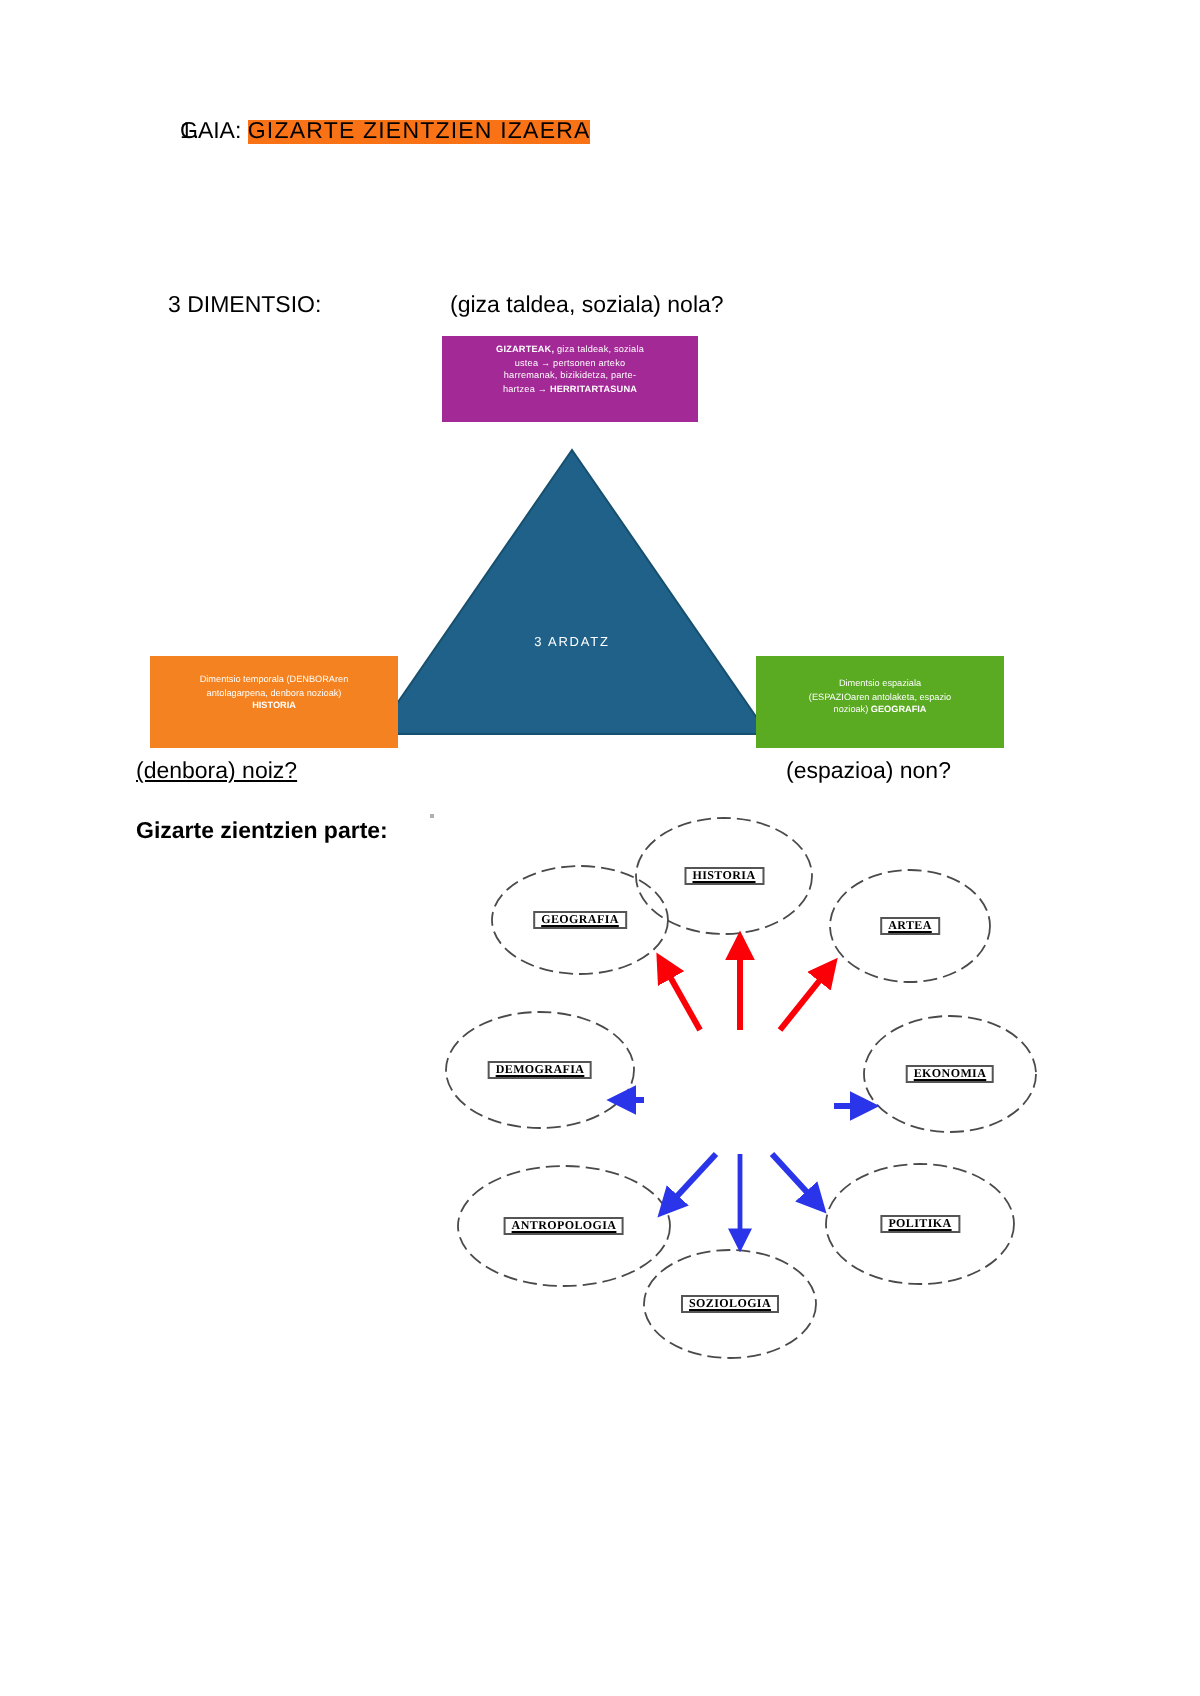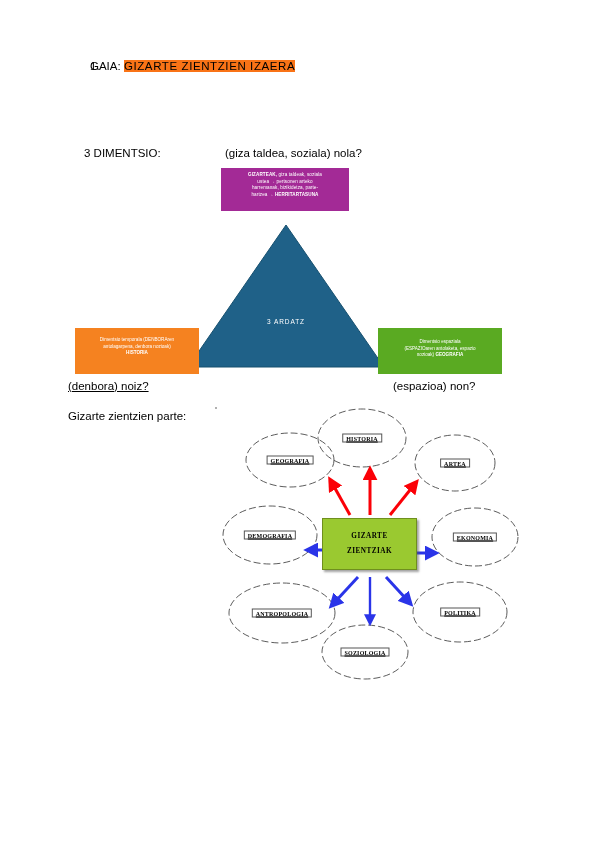--- a/index.html
+++ b/index.html
@@ -73,20 +73,21 @@
   }
   .row-noiz .col-a { position: absolute; left: 0; top: 0; text-decoration: underline; }
   .row-noiz .col-b { position: absolute; left: 325px; top: 0; }
 
   .row-parte {
     position: absolute;
     left: 68px;
     top: 408px;
     font-size: 11.5px;
     line-height: 16px;
+    font-weight: bold;
   }
 
   
   .fig-top {
     position: absolute;
     left: 68px;
     top: 165px;
     width: 464px;
     height: 210px;
   }
@@ -306,24 +307,20 @@
       <line x1="180" y1="110" x2="204" y2="80" stroke="#fb0007" stroke-width="3" marker-end="url(#ar-red)"></line>
 
       <line x1="112" y1="145" x2="101" y2="145" stroke="#2a34e8" stroke-width="3" marker-end="url(#ar-blue)"></line>
       <line x1="207" y1="148" x2="222" y2="148" stroke="#2a34e8" stroke-width="3" marker-end="url(#ar-blue)"></line>
 
       <line x1="148" y1="172" x2="124" y2="198" stroke="#2a34e8" stroke-width="3" marker-end="url(#ar-blue)"></line>
       <line x1="160" y1="172" x2="160" y2="215" stroke="#2a34e8" stroke-width="2.4" marker-end="url(#ar-blue)"></line>
       <line x1="176" y1="172" x2="198" y2="196" stroke="#2a34e8" stroke-width="3" marker-end="url(#ar-blue)"></line>
     </svg>
 
-    <div class="center-box">
-      <span>GIZARTE</span>
-      <span>ZIENTZIAK</span>
-    </div>
 
     <div id="node-labels">
         <div class="node-label" style="left: 152px; top: 33px;">HISTORIA</div>
         <div class="node-label" style="left: 80px; top: 55px;">GEOGRAFIA</div>
         <div class="node-label" style="left: 245px; top: 58px;">ARTEA</div>
         <div class="node-label" style="left: 60px; top: 130px;">DEMOGRAFIA</div>
         <div class="node-label" style="left: 265px; top: 132px;">EKONOMIA</div>
         <div class="node-label" style="left: 72px; top: 208px;">ANTROPOLOGIA</div>
         <div class="node-label" style="left: 250px; top: 207px;">POLITIKA</div>
         <div class="node-label" style="left: 155px; top: 247px;">SOZIOLOGIA</div>

